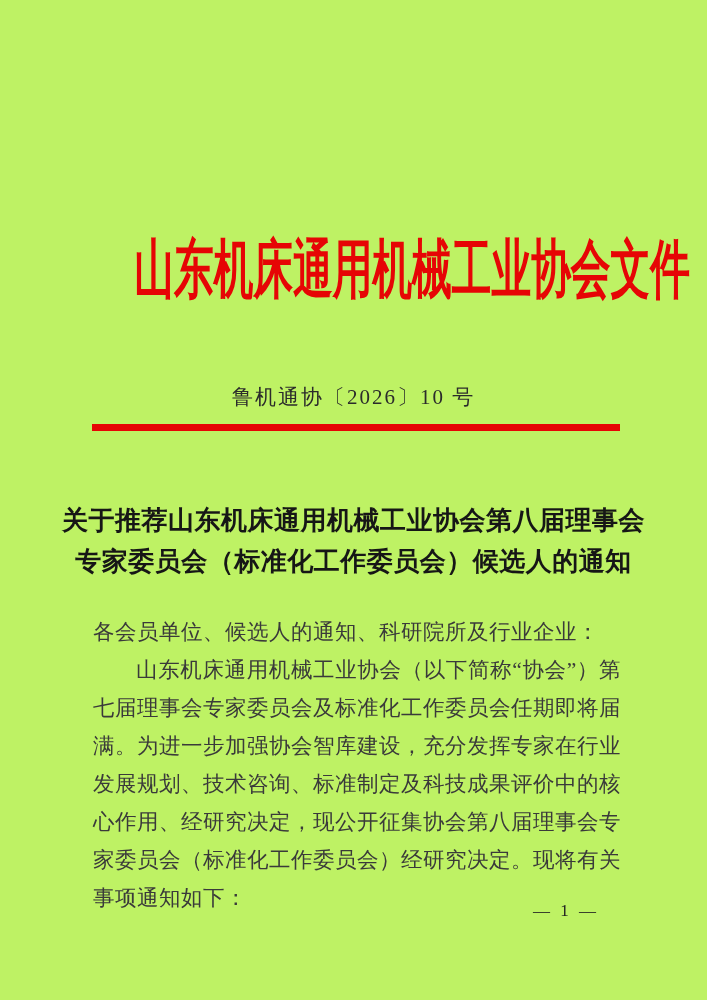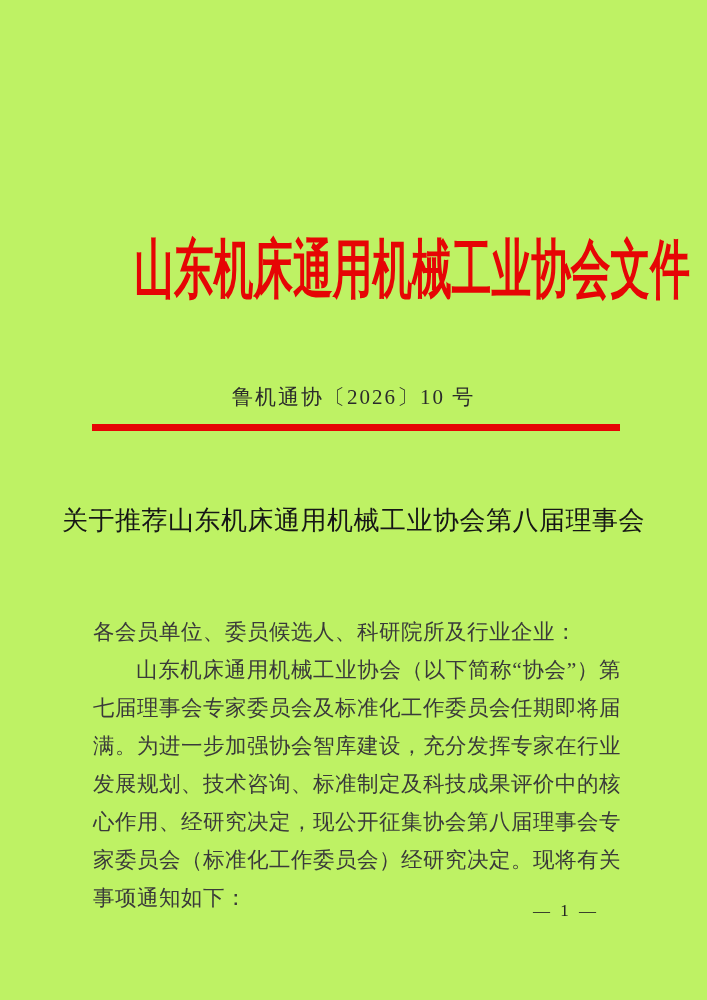--- a/index.html
+++ b/index.html
@@ -46,21 +46,21 @@
     background: #e60505;
   }
   .doc-title {
     position: absolute;
     top: 500px;
     left: 44px;
     width: 619px;
     margin: 0;
     text-align: center;
     font-size: 26px;
-    font-weight: normal;
+    font-weight: bold;
     line-height: 41px;
     color: #161616;
     letter-spacing: 0.5px;
   }
   .body-block {
     position: absolute;
     top: 613px;
     left: 93px;
     width: 528px;
     font-size: 21.5px;
@@ -90,22 +90,23 @@
 <div class="page">
 
   <div class="header-title">山东机床通用机械工业协会文件</div>
 
   <div class="doc-number">鲁机通协〔2026〕10 号</div>
 
   <div class="red-rule"></div>
 
   <h1 class="doc-title">
     <span>关于推荐山东机床通用机械工业协会第八届理事会</span><br>
+    <span>专家委员会（标准化工作委员会）候选人的通知</span>
   </h1>
 
   <div class="body-block">
-    <p class="salutation">各会员单位、委员候选人、科研院所及行业企业：</p>
+    <p class="salutation">各会员单位、候选人的通知、科研院所及行业企业：</p>
     <p class="para-indent">山东机床通用机械工业协会（以下简称“协会”）第七届理事会专家委员会及标准化工作委员会任期即将届满。为进一步加强协会智库建设，充分发挥专家在行业发展规划、技术咨询、标准制定及科技成果评价中的核心作用、经研究决定，现公开征集协会第八届理事会专家委员会（标准化工作委员会）经研究决定。现将有关事项通知如下：</p>
   </div>
 
   <div class="page-number">— 1 —</div>
 
 </div>
 
 </body></html>

